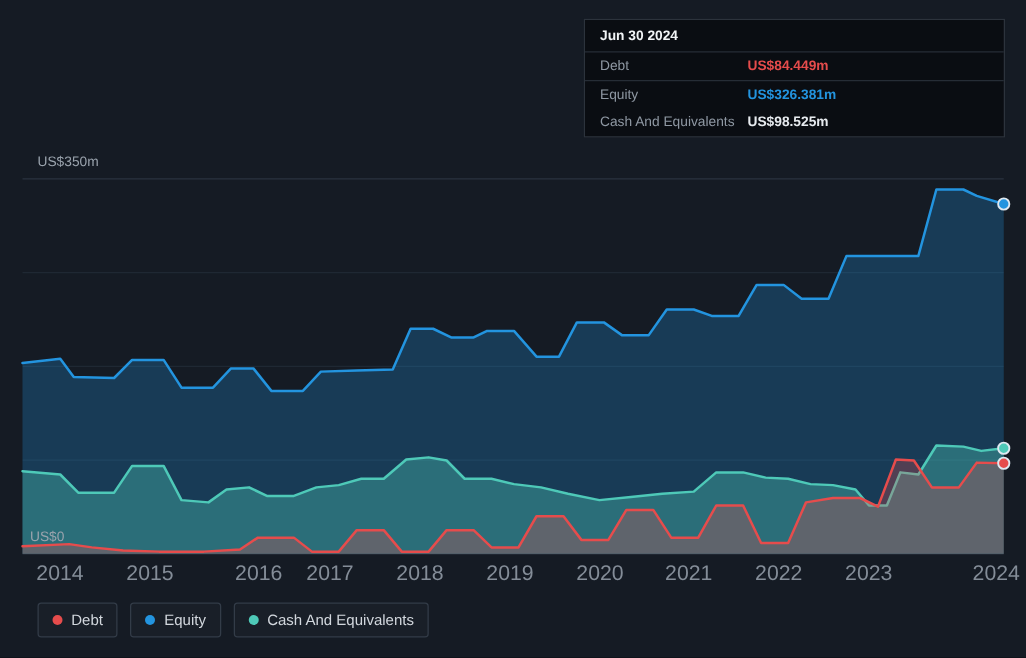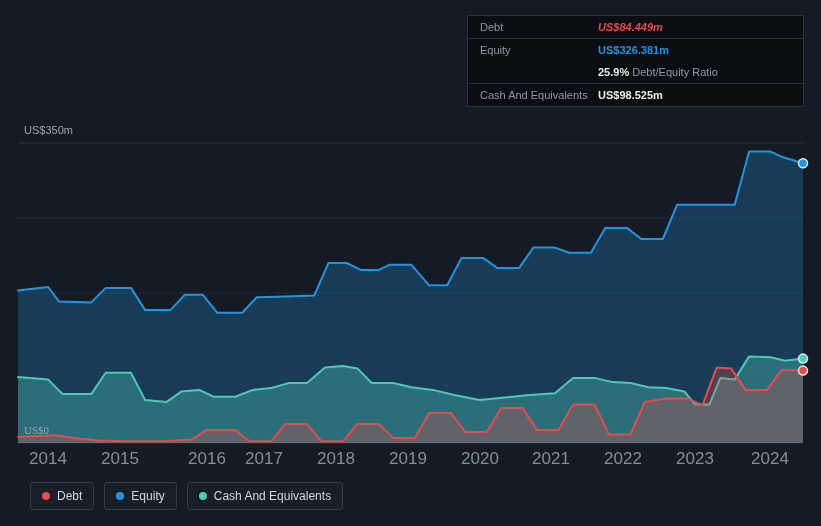--- a/index.html
+++ b/index.html
@@ -19,22 +19,22 @@
     border-bottom:1px solid #262d36;
   }
   .tt-row{display:flex;align-items:baseline;padding:4px 12px;font-size:11px;line-height:14px;}
   .tt-row.bordered{border-bottom:1px solid #262d36;}
   .tt-label{width:118px;flex:none;color:#8f98a3;font-weight:normal;}
   .tt-value{font-weight:bold;color:#e7ebef;}
   .tt-ratio-rest{color:#8f98a3;font-weight:normal;}
 
   
   .y-label{position:absolute;font-size:11px;color:#9aa3ad;}
-  .y-label.top{left:24px;top:124px;}
-  .y-label.bottom{left:24px;top:424px;font-family:Liberation Serif, serif;}
+  .y-label.top{left:30px;top:124px;}
+  .y-label.bottom{left:24px;top:424px;}
   #xaxis span{position:absolute;top:449px;width:44px;margin-left:-22px;text-align:center;
     font-size:17px;color:#848d98;}
 
   
   #legend{position:absolute;left:30px;top:482px;display:flex;gap:10px;}
   .legend-item{
     display:flex;align-items:center;gap:7px;cursor:pointer;
     border:1px solid #333c48;border-radius:3px;padding:6px 11px;
     font-size:12px;color:#d2d7dd;background:rgba(255,255,255,0.02);
   }
@@ -69,35 +69,32 @@
       <span style="left: 48px;">2014</span>
       <span style="left: 120px;">2015</span>
       <span style="left: 207px;">2016</span>
       <span style="left: 264px;">2017</span>
       <span style="left: 336px;">2018</span>
       <span style="left: 408px;">2019</span>
       <span style="left: 480px;">2020</span>
       <span style="left: 551px;">2021</span>
       <span style="left: 623px;">2022</span>
       <span style="left: 695px;">2023</span>
-      <span style="left: 770px;">2024</span>
+      <span style="left: 797px;">2024</span>
     </div>
 
   <div class="tooltip">
+    <div class="tt-title">Jun 30 2024</div>
     <div class="tt-row bordered">
       <span class="tt-label">Debt</span>
-      <span class="tt-value" style="color: rgb(230, 76, 76); font-style: italic;">US$84.449m</span>
+      <span class="tt-value" style="color: rgb(230, 76, 76);">US$84.449m</span>
     </div>
     <div class="tt-row">
       <span class="tt-label">Equity</span>
       <span class="tt-value" style="color: rgb(35, 148, 223);">US$326.381m</span>
-    </div>
-    <div class="tt-row bordered">
-      <span class="tt-label"></span>
-      <span class="tt-value"><span>25.9%</span>&nbsp;<span class="tt-ratio-rest">Debt/Equity Ratio</span></span>
     </div>
     <div class="tt-row">
       <span class="tt-label">Cash And Equivalents</span>
       <span class="tt-value" style="color: rgb(231, 235, 239); text-align: center;">US$98.525m</span>
     </div>
   </div>
 
   <div id="legend">
       <div class="legend-item">
         <span class="legend-dot" style="background: rgb(230, 76, 76);"></span>

